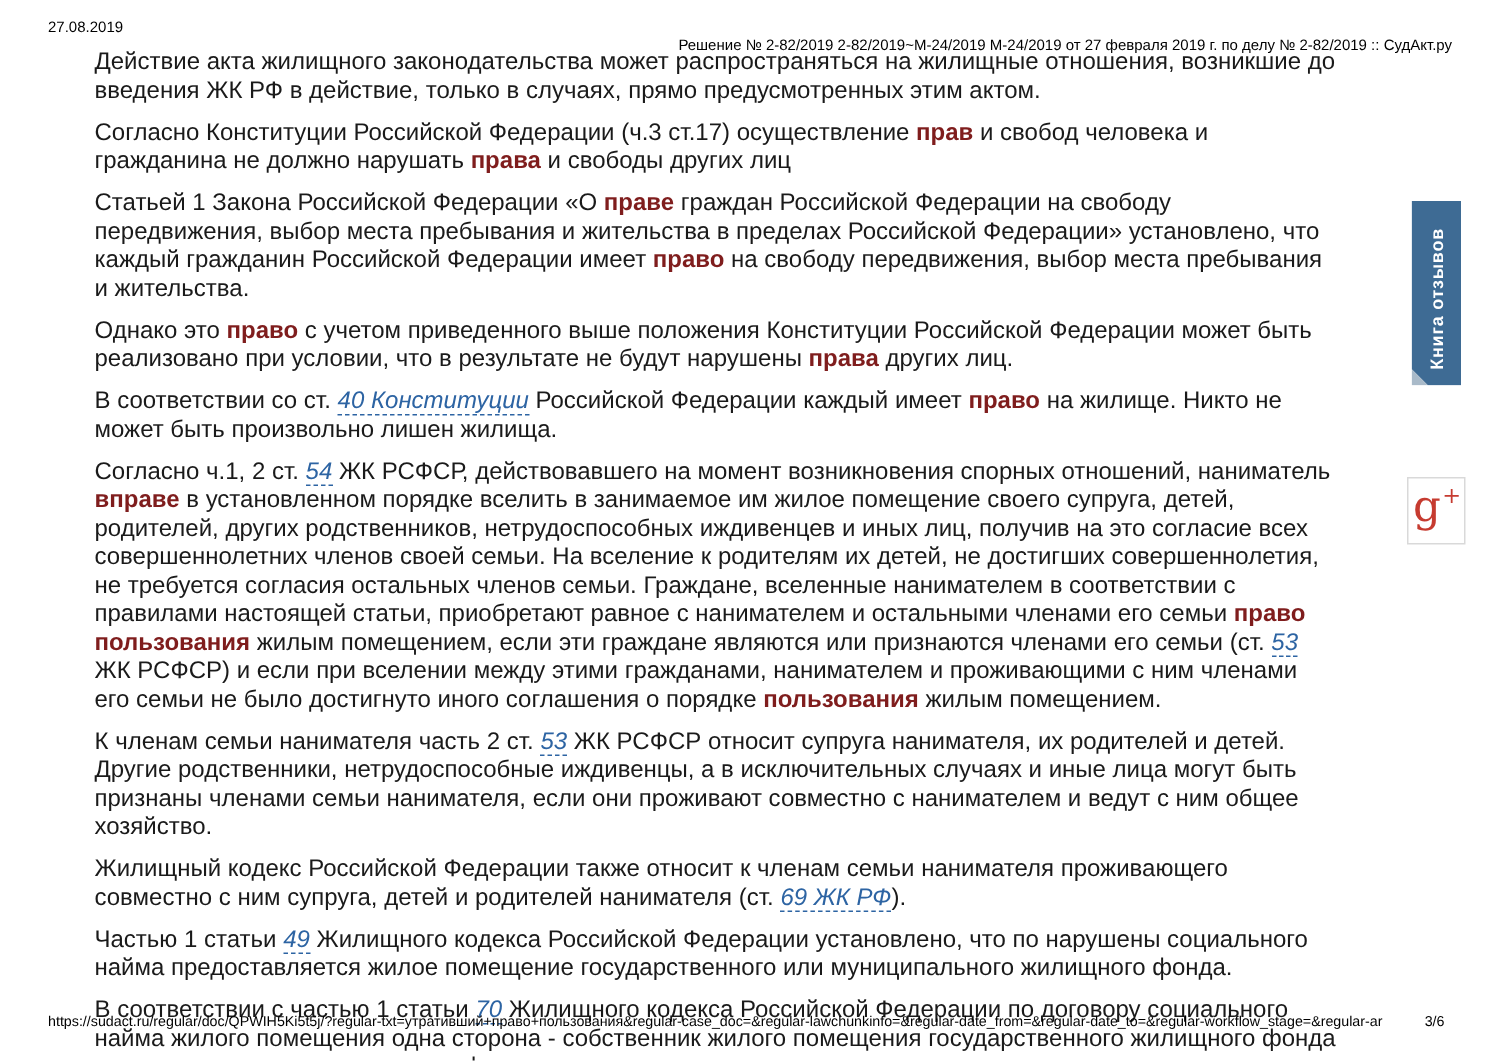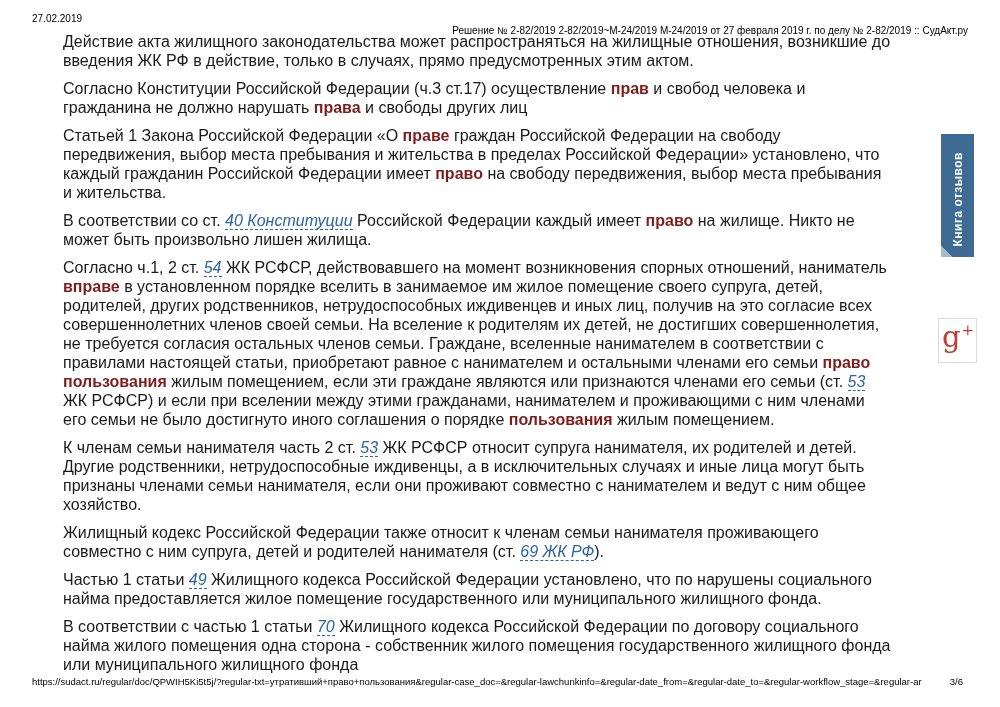--- a/index.html
+++ b/index.html
@@ -152,28 +152,29 @@
   .print-footer .page-num {
     position: absolute;
     right: 5px;
     top: 0;
   }
 </style>
 </head>
 <body>
 
 <div class="print-header">
-  <span class="date">27.02.2019</span>
+  <span class="date">27.08.2019</span>
   <span class="doc-title">Решение № 2-82/2019 2-82/2019~М-24/2019 М-24/2019 от 27 февраля 2019 г. по делу № 2-82/2019 :: СудАкт.ру</span>
 </div>
 
 <div class="doc-body">
     <p class="para"><span>Действие акта жилищного законодательства может распространяться на жилищные отношения, возникшие до введения ЖК РФ в действие, только в случаях, прямо предусмотренных этим актом.</span></p>
     <p class="para"><span>Согласно Конституции Российской Федерации (ч.3 ст.17) осуществление </span><strong>прав</strong><span> и свобод человека и гражданина не должно нарушать </span><strong>права</strong><span> и свободы других лиц</span></p>
     <p class="para"><span>Статьей 1 Закона Российской Федерации «О </span><strong>праве</strong><span> граждан Российской Федерации на свободу передвижения, выбор места пребывания и жительства в пределах Российской Федерации» установлено, что каждый гражданин Российской Федерации имеет </span><strong>право</strong><span> на свободу передвижения, выбор места пребывания и жительства.</span></p>
+    <p class="para"><span>Однако это </span><strong>право</strong><span> с учетом приведенного выше положения Конституции Российской Федерации может быть реализовано при условии, что в результате не будут нарушены </span><strong>права</strong><span> других лиц.</span></p>
     <p class="para"><span>В соответствии со ст. </span><a href="#">40 Конституции</a><span> Российской Федерации каждый имеет </span><strong>право</strong><span> на жилище. Никто не может быть произвольно лишен жилища.</span></p>
     <p class="para"><span>Согласно ч.1, 2 ст. </span><a href="#">54</a><span> ЖК РСФСР, действовавшего на момент возникновения спорных отношений, наниматель </span><strong>вправе</strong><span> в установленном порядке вселить в занимаемое им жилое помещение своего супруга, детей, родителей, других родственников, нетрудоспособных иждивенцев и иных лиц, получив на это согласие всех совершеннолетних членов своей семьи. На вселение к родителям их детей, не достигших совершеннолетия, не требуется согласия остальных членов семьи. Граждане, вселенные нанимателем в соответствии с правилами настоящей статьи, приобретают равное с нанимателем и остальными членами его семьи </span><strong>право пользования</strong><span> жилым помещением, если эти граждане являются или признаются членами его семьи (ст. </span><a href="#">53</a><span> ЖК РСФСР) и если при вселении между этими гражданами, нанимателем и проживающими с ним членами его семьи не было достигнуто иного соглашения о порядке </span><strong>пользования</strong><span> жилым помещением.</span></p>
     <p class="para"><span>К членам семьи нанимателя часть 2 ст. </span><a href="#">53</a><span> ЖК РСФСР относит супруга нанимателя, их родителей и детей. Другие родственники, нетрудоспособные иждивенцы, а в исключительных случаях и иные лица могут быть признаны членами семьи нанимателя, если они проживают совместно с нанимателем и ведут с ним общее хозяйство.</span></p>
     <p class="para"><span>Жилищный кодекс Российской Федерации также относит к членам семьи нанимателя проживающего совместно с ним супруга, детей и родителей нанимателя (ст. </span><a href="#">69 ЖК РФ</a><span>).</span></p>
     <p class="para"><span>Частью 1 статьи </span><a href="#">49</a><span> Жилищного кодекса Российской Федерации установлено, что по нарушены социального найма предоставляется жилое помещение государственного или муниципального жилищного фонда.</span></p>
     <p class="para"><span>В соответствии с частью 1 статьи </span><a href="#">70</a><span> Жилищного кодекса Российской Федерации по договору социального найма жилого помещения одна сторона - собственник жилого помещения государственного жилищного фонда или муниципального жилищного фонда</span></p>
   </div>
 
 <div class="feedback-wrap">
   <div class="feedback-tab">

